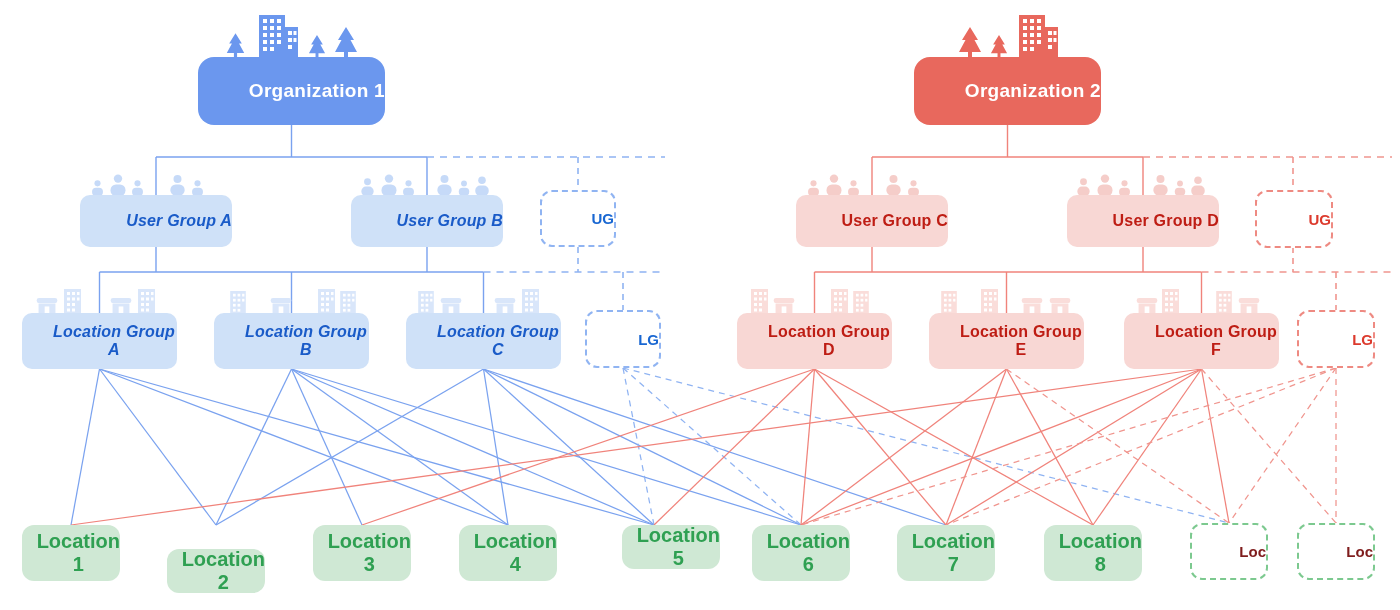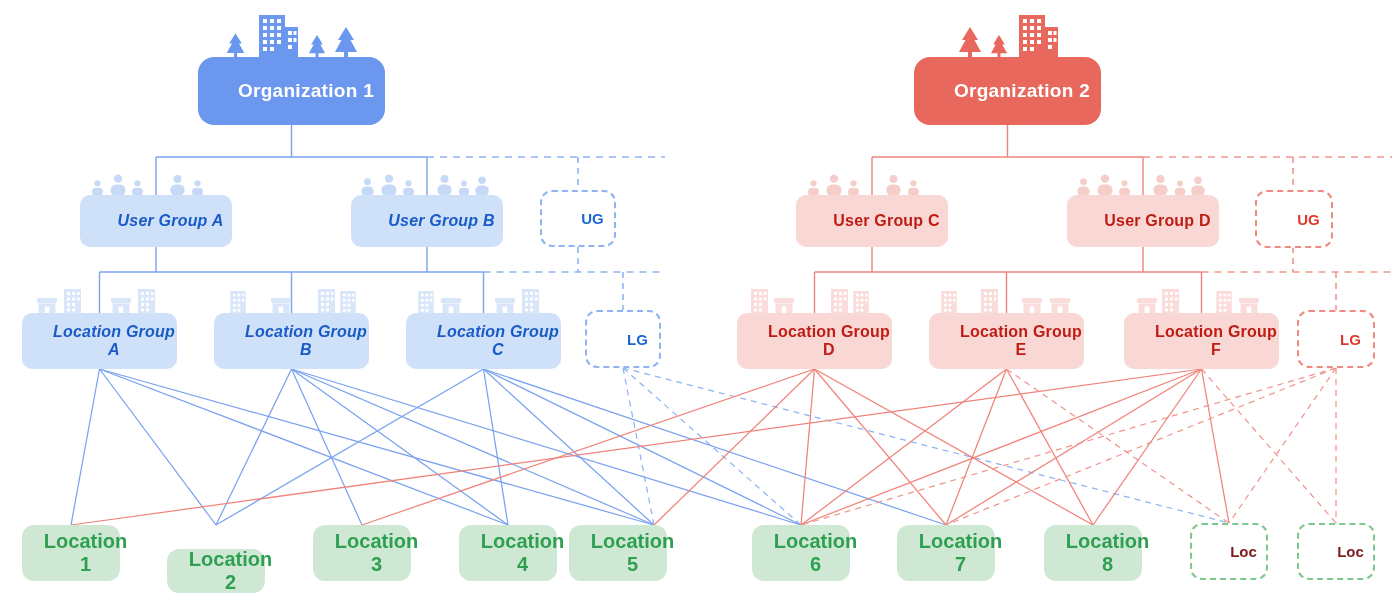--- a/index.html
+++ b/index.html
@@ -2,21 +2,21 @@
 <html><head>
 <meta charset="utf-8">
 <style>
   html,body{margin:0;padding:0;background:#ffffff;}
   .canvas{
     position:relative;width:1400px;height:610px;background:#ffffff;overflow:hidden;
     font-family:"Liberation Sans", sans-serif;
   }
   .canvas svg.layer{position:absolute;left:0;top:0;}
   .node{
-    position:absolute;display:flex;align-items:center;justify-content:center;
+    position:absolute;display:flex;align-items:center;justify-content:flex-end;
     box-sizing:border-box;font-weight:bold;text-align:center;padding-left:29px;
   }
   .org{border-radius:16px;color:#ffffff;font-size:19px;letter-spacing:.3px;}
   .org.blue{background:#6B97EE;}
   .org.red{background:#E8685D;}
   .group{border-radius:10px;font-size:16px;letter-spacing:.2px;}
   .group.blue{background:#CFE1F8;color:#1A5BC8;font-style:italic;}
   .group.red{background:#F8D7D4;color:#BE1D14;}
   .loc{border-radius:12px;background:#CFE8D4;color:#2FA052;font-size:20px;}
   .ph{border-radius:12px;background:#ffffff;font-size:15px;}
@@ -295,21 +295,21 @@
   </div>
   <div class="node loc" style="left:167px;top:549px;width:98px;height:44px">
     <span>Location 2</span>
   </div>
   <div class="node loc" style="left:313px;top:525px;width:98px;height:56px">
     <span>Location 3</span>
   </div>
   <div class="node loc" style="left:459px;top:525px;width:98px;height:56px">
     <span>Location 4</span>
   </div>
-  <div class="node loc" style="left:569px;top:525px;width:98px;height:56px">
+  <div class="node loc" style="left:622px;top:525px;width:98px;height:44px">
     <span>Location 5</span>
   </div>
   <div class="node loc" style="left:752px;top:525px;width:98px;height:56px">
     <span>Location 6</span>
   </div>
   <div class="node loc" style="left:897px;top:525px;width:98px;height:56px">
     <span>Location 7</span>
   </div>
   <div class="node loc" style="left:1044px;top:525px;width:98px;height:56px">
     <span>Location 8</span>

